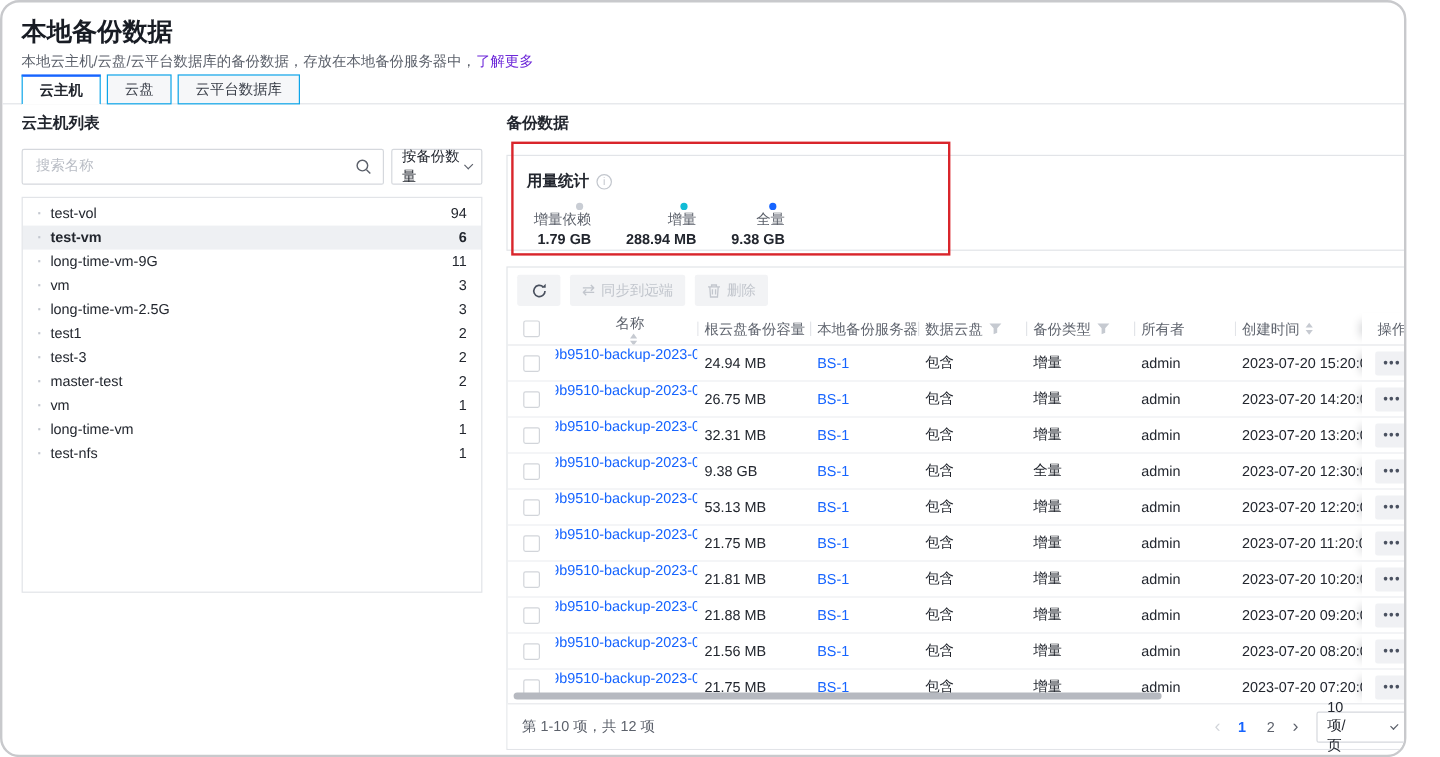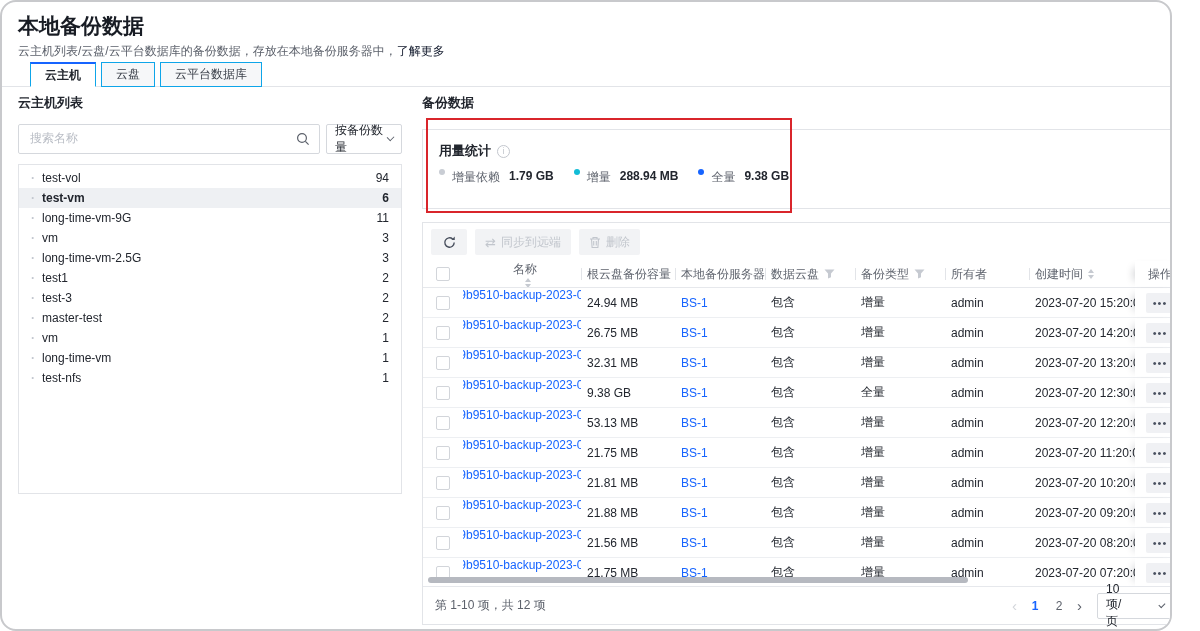--- a/index.html
+++ b/index.html
@@ -2,24 +2,24 @@
 <html><head>
 <meta charset="utf-8">
 <style>
   * { box-sizing: border-box; }
   body { margin:0; background:#fff; font-family:"Liberation Sans","DejaVu Sans",sans-serif; }
   .window { position:relative; width:1172px; height:631px; border:2px solid #c8c9cc; border-radius:16px; background:#fff; overflow:hidden; }
 
   
   .page-title { position:absolute; left:16px; top:10px; font-size:21px; font-weight:700; color:#181c24; }
   .page-desc { position:absolute; left:16px; top:41px; font-size:12px; color:#5c616b; }
-  .page-desc a { color:#0f172a; text-decoration:none; cursor:pointer; }
-
-  
-  .tabs { position:absolute; left:16px; top:60px; display:flex; gap:5px; z-index:2;margin-left:12px; }
+  .page-desc a { color:#6d28d9; text-decoration:none; cursor:pointer; }
+
+  
+  .tabs { position:absolute; left:16px; top:60px; display:flex; gap:5px; z-index:2; }
   .tabs-line { position:absolute; left:0; top:84px; width:100%; border-top:1px solid #e2e4e8; z-index:1; }
   .tab { height:25px; padding:0 14px; display:flex; align-items:center; font-size:12px; color:#3a3f49;
          background:#f6f7f9; border:1px solid #0ea5e9; cursor:pointer; position:relative; z-index:2; }
   .tab.active { background:#fff; border-top:2px solid #1664ff; border-bottom:1px solid #fff; color:#22262e; font-weight:700; }
 
   .panel-label { font-size:13px; font-weight:600; color:#22262e; }
 
   
   .left-panel { position:absolute; left:16px; top:92px; width:384px; }
   .search-row { margin-top:12px; display:flex; gap:6px; }
@@ -37,21 +37,21 @@
   
   .right-panel { position:absolute; left:420px; top:92px; width:764px; }
   .usage-box { margin-top:17px; height:80px; border:1px solid #e2e4e8; padding:12px 16px; }
   .usage-title-row { display:flex; align-items:center; gap:6px; font-size:13px; font-weight:700; color:#22262e; }
   .info-icon { width:13px; height:13px; border:1px solid #c2c6cd; border-radius:50%; color:#c2c6cd; font-size:9px; line-height:11px; text-align:center; font-style:normal; font-weight:400; }
   .usage-bar-row { display:flex; align-items:center; margin-top:11px; }
   .usage-bar { width:264px; height:8px; display:flex; overflow:hidden; border-radius:1px; }
   .usage-bar .seg { height:100%; }
   .usage-total { margin-left:10px; font-size:12px; color:#878d97; }
   .usage-legend { display:flex; align-items:center; margin-top:9px; font-size:12px; color:#5c616b; }
-  .legend-item { display:flex; align-items:flex-start; margin-right:20px; }
+  .legend-item { display:flex; align-items:flex-end; margin-right:20px;flex-direction:column; }
   .legend-dot { width:6px; height:6px; border-radius:50%; margin-right:7px; }
   .legend-value { color:#22262e; font-weight:700; margin-left:9px; }
 
   
   .annotation { position:absolute; left:424px; top:116px; width:366px; height:95px; border:2px solid #d9252b; z-index:10; pointer-events:none; }
 
   
   .table-box { margin-top:13px; height:403px; border:1px solid #e2e4e8; position:relative; }
   .toolbar { height:38px; display:flex; align-items:center; padding:0 8px; gap:8px; }
   .btn { height:26px; background:#f2f3f5; border:none; border-radius:2px; display:flex; align-items:center; padding:0 10px; font-size:12px; color:#c2c6cd; font-family:inherit; cursor:not-allowed; gap:5px; }
@@ -90,21 +90,21 @@
   .page-size { width:76px; height:26px; border:1px solid #d5d8dd; border-radius:2px; display:flex; align-items:center; justify-content:space-between; padding:0 8px; margin-left:6px; color:#22262e; cursor:pointer;gap:32px; }
   svg { display:block; }
 </style>
 </head>
 <body>
 
 <div class="window">
 
   <div class="page-title">本地备份数据</div>
   <div class="page-desc">
-    <span>云主机列表/云盘/云平台数据库的备份数据，存放在本地备份服务器中，</span><a>了解更多</a>
+    <span>本地云主机/云盘/云平台数据库的备份数据，存放在本地备份服务器中，</span><a>了解更多</a>
   </div>
 
   <div class="tabs">
     <div class="tab active">
         <span class="tab-label">云主机</span>
       </div>
     <div class="tab">
         <span class="tab-label">云盘</span>
       </div>
     <div class="tab">

